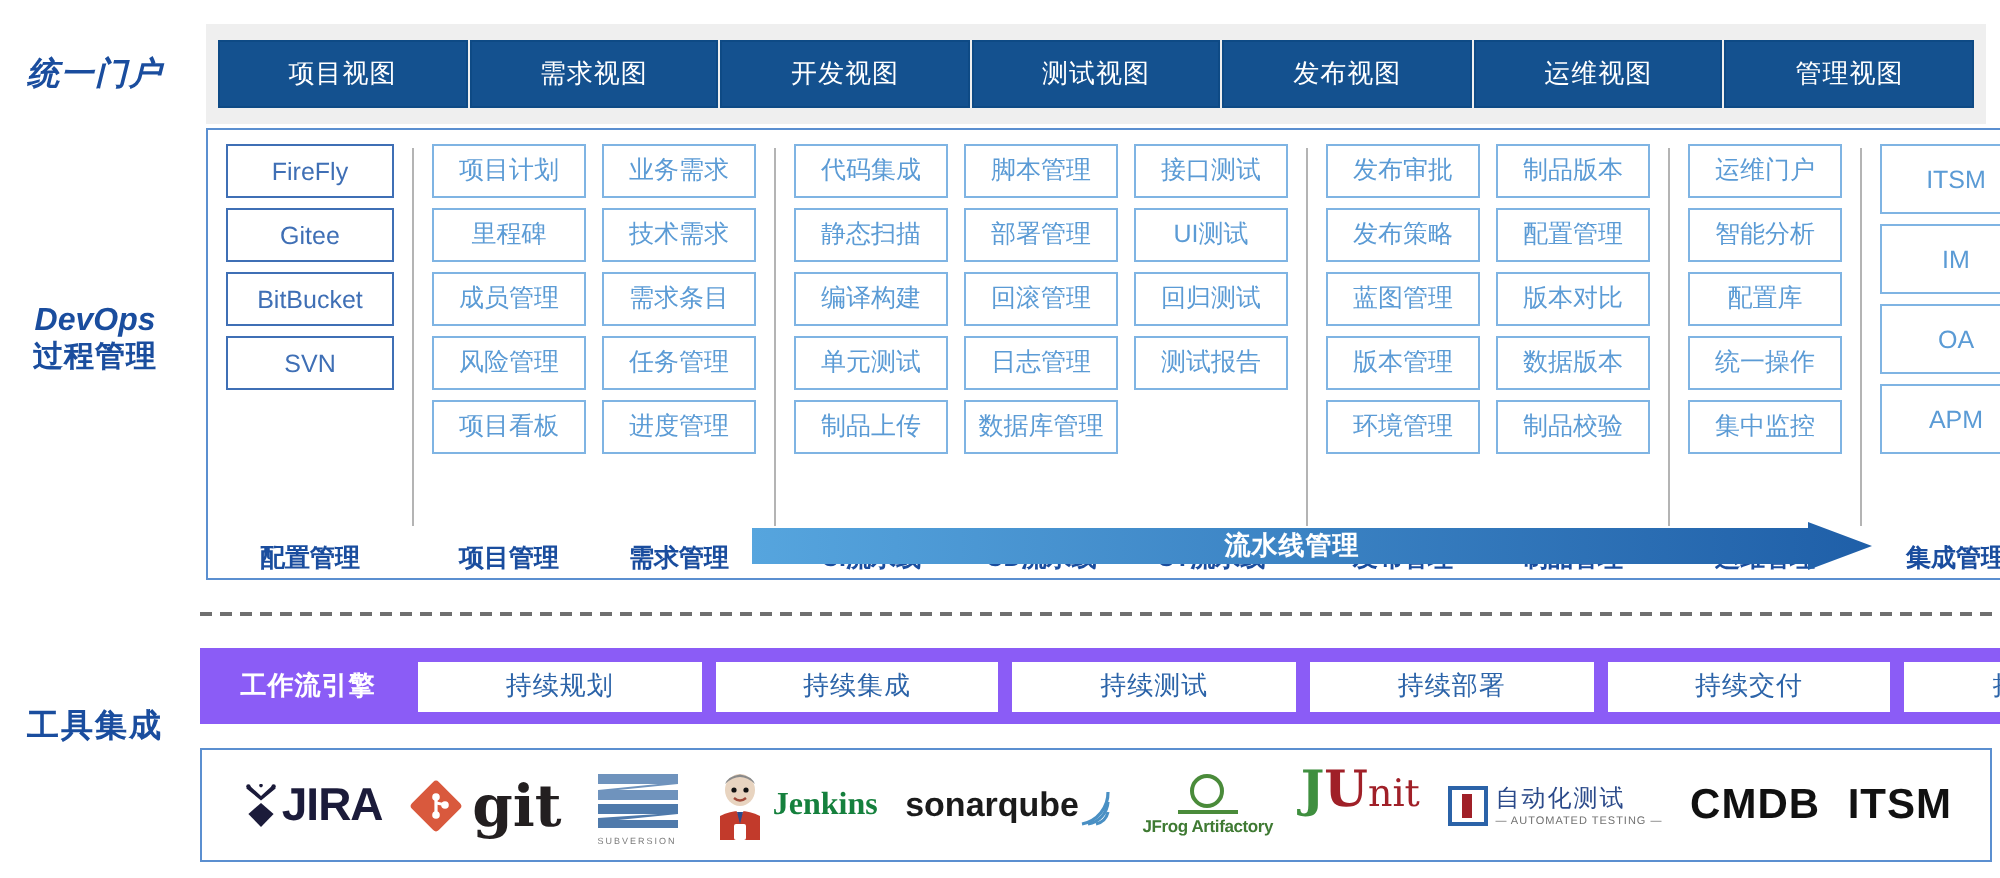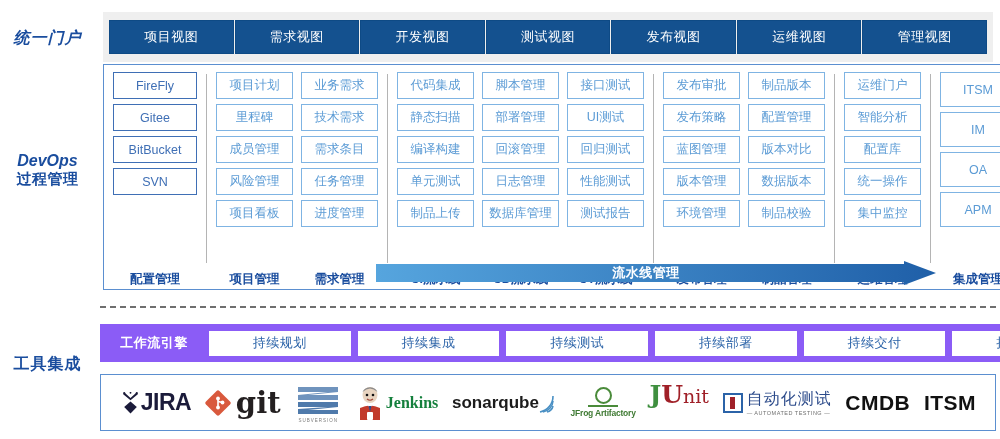--- a/index.html
+++ b/index.html
@@ -179,21 +179,21 @@
   .lg-jfrog .ring { width:17px; height:17px; border:2.2px solid #4a8b3a; border-radius:50%; }
   .lg-jfrog .bar { width:30px; height:2px; background:#4a8b3a; }
   .lg-jfrog .txt { font-size:8.5px; font-weight:bold; color:#3f7a33; letter-spacing:-0.2px; }
   .lg-junit { font-size:25px; font-family:"DejaVu Serif",serif; display:flex; align-items:baseline;}
   .lg-junit .j { color:#3f8f3f; font-weight:bold;}
   .lg-junit .u { color:#a02028; font-weight:bold;}
   .lg-junit .nit { color:#a02028; font-size:19px;}
   .lg-auto { display:flex; align-items:center; gap:4px;}
   .lg-auto .box { width:20px; height:20px; border:2px solid #2b63a8; display:flex; align-items:center; justify-content:center;}
   .lg-auto .box i { display:block; width:5px; height:12px; background:#a02028; }
-  .lg-auto .t1 { font-size:16px; color:#2b4a8a; font-family:"DejaVu Serif",serif; letter-spacing:1px;}
+  .lg-auto .t1 { font-size:12px; color:#2b4a8a; font-family:"DejaVu Serif",serif; letter-spacing:1px;}
   .lg-auto .t2 { font-size:5.5px; color:#6f6f6f; letter-spacing:0.5px; }
   .lg-cmdb, .lg-itsm { font-size:21px; font-weight:bold; color:#111111; letter-spacing:0.5px; }
   .svn-logo { display:flex; flex-direction:column; align-items:center; gap:1px;}
   .svn-logo .sub { font-size:4.5px; color:#7a7a7a; letter-spacing:1px;}
 </style>
 </head>
 <body>
 
 <div id="root">
 
@@ -264,21 +264,20 @@
         <div class="cell">回滚管理</div>
         <div class="cell">日志管理</div>
         <div class="cell">数据库管理</div>
         <div class="col-title">CD流水线</div>
       </div>
 
       <div class="col w-std">
         <div class="cell">接口测试</div>
         <div class="cell">UI测试</div>
         <div class="cell">回归测试</div>
-        <div class="cell">性能测试</div>
         <div class="cell">测试报告</div>
         <div class="col-title">CT流水线</div>
       </div>
 
       <div class="vdiv"></div>
 
       <div class="col w-std">
         <div class="cell">发布审批</div>
         <div class="cell">发布策略</div>
         <div class="cell">蓝图管理</div>

